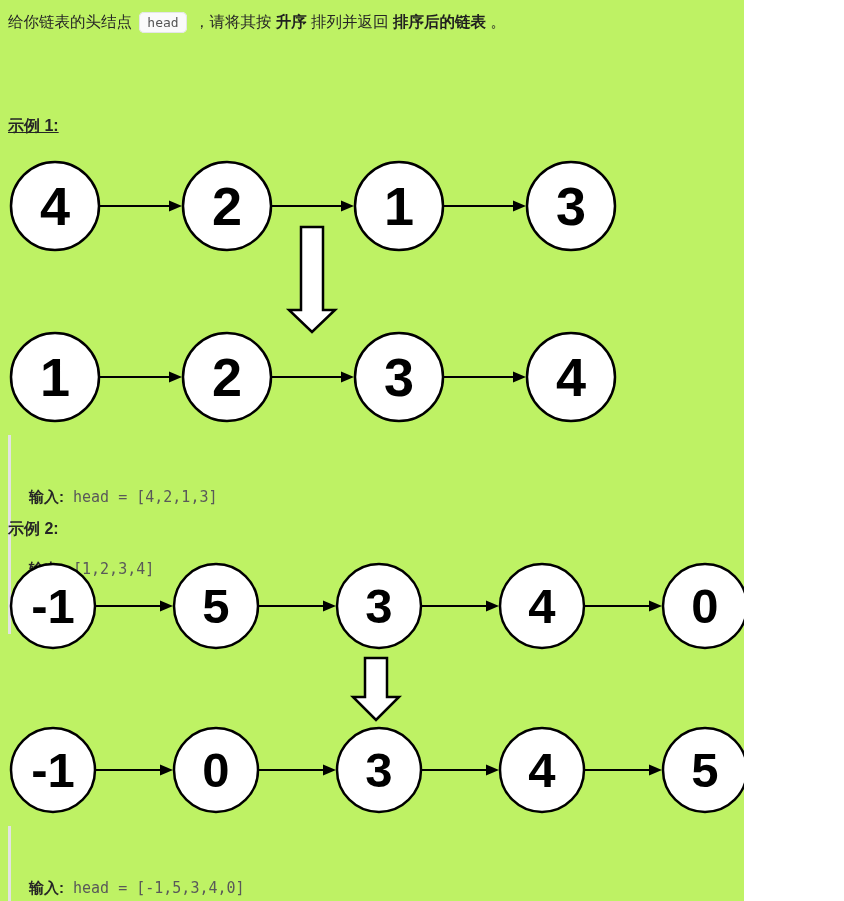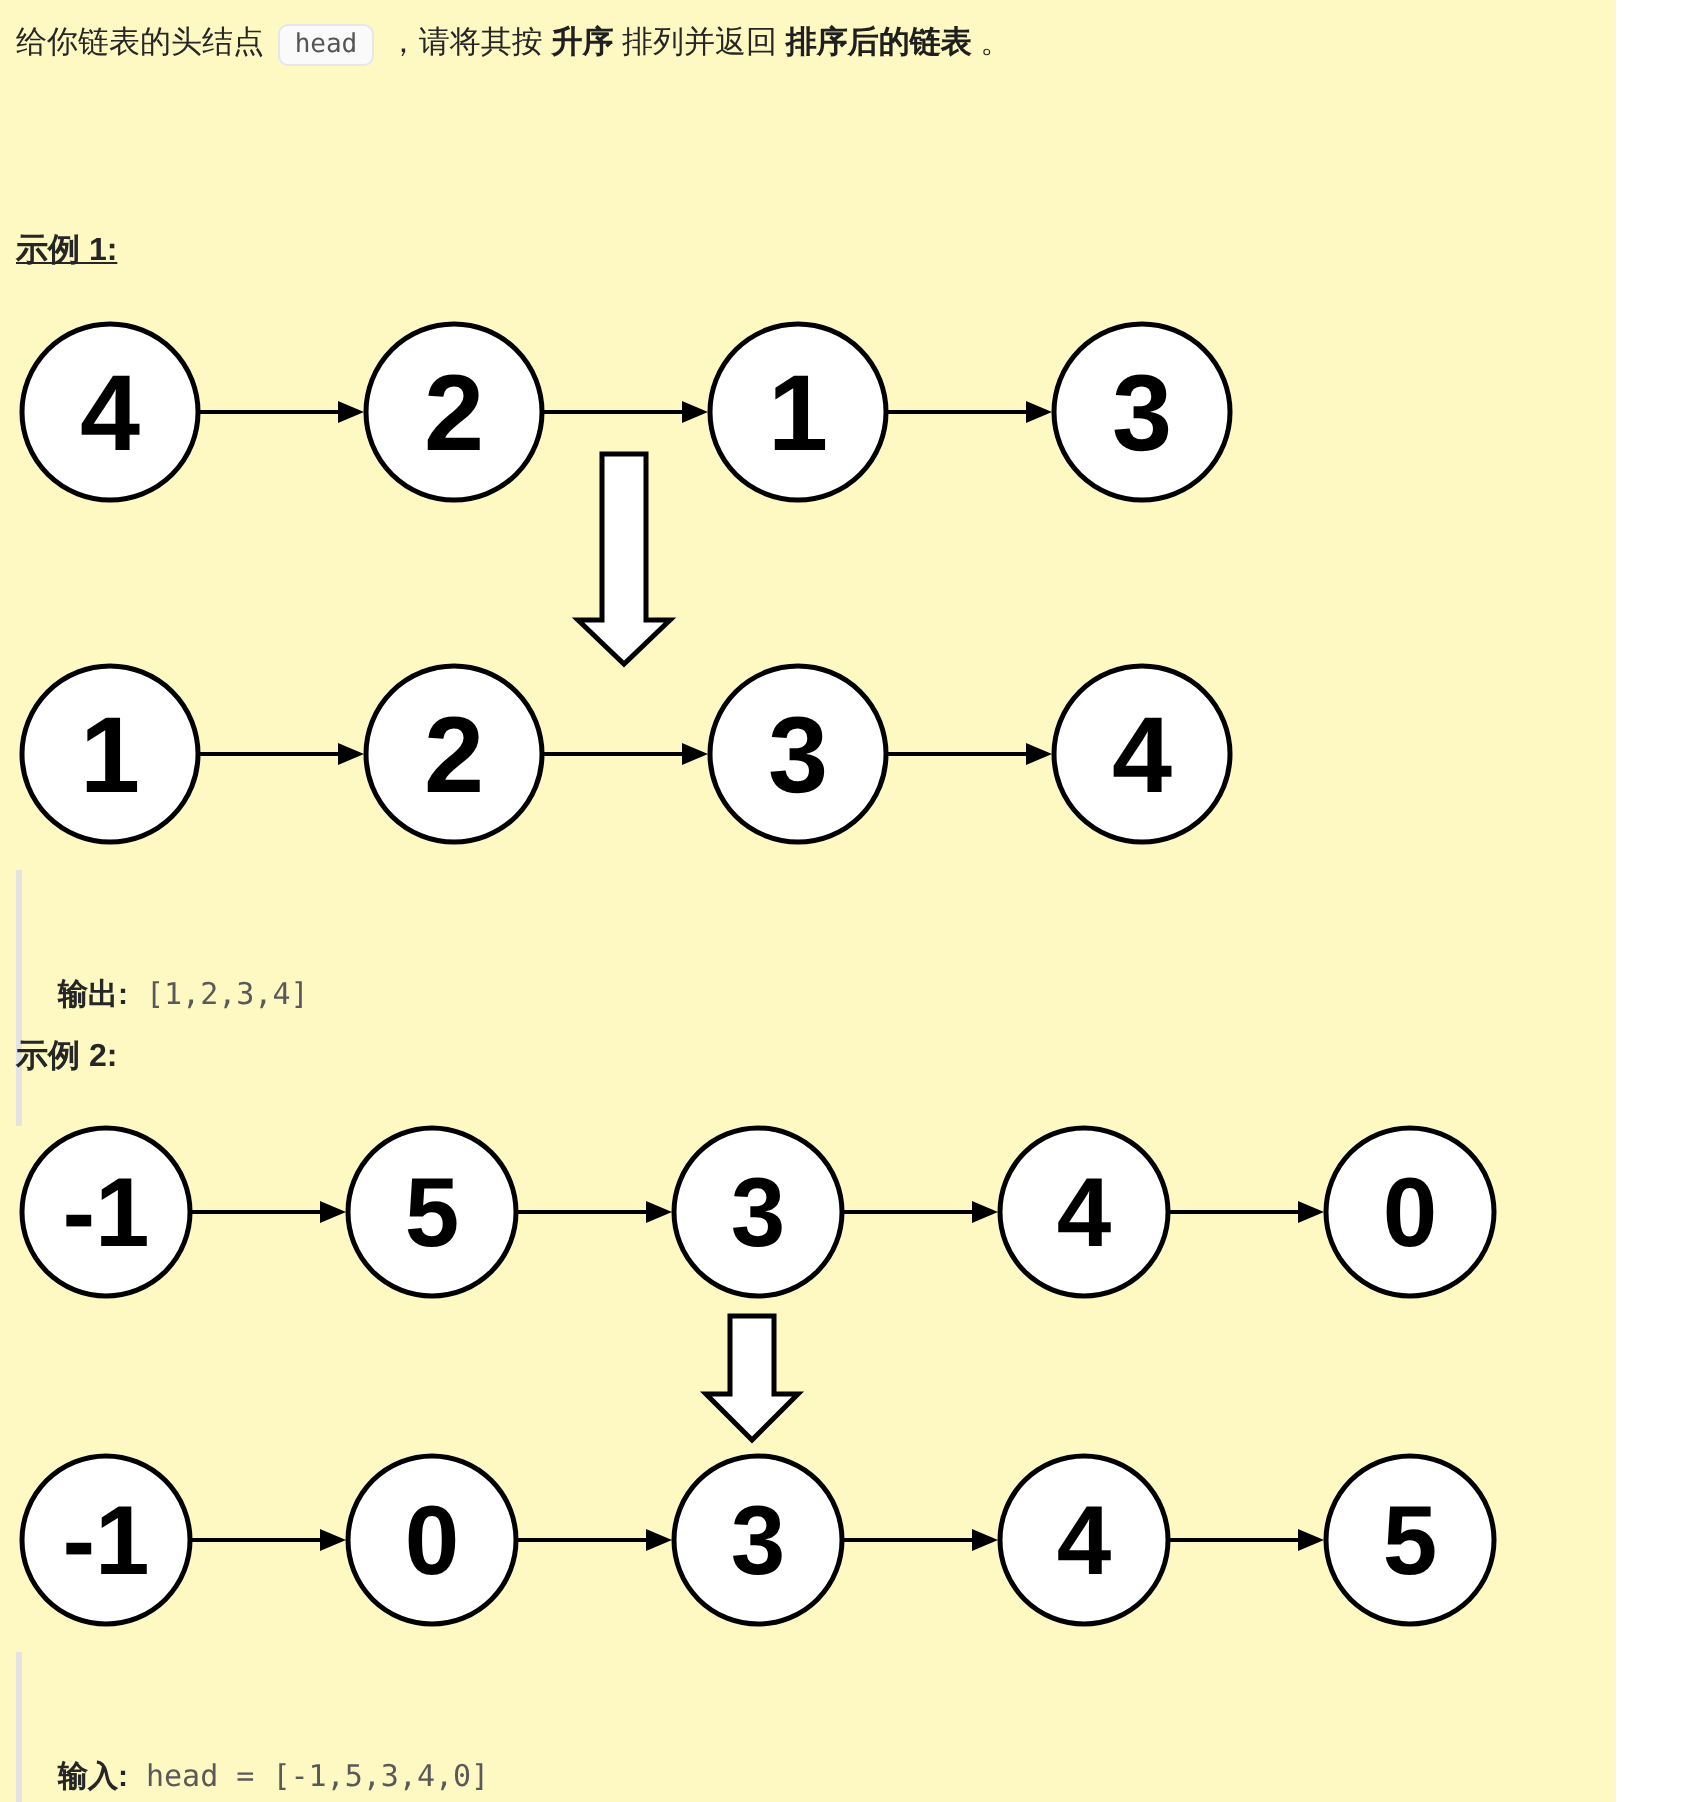--- a/index.html
+++ b/index.html
@@ -1,17 +1,17 @@
 <!DOCTYPE html>
 <html><head>
 <meta charset="utf-8">
 <style>
   html,body{margin:0;padding:0;background:#ffffff;}
   .page{
-    position:relative;width:808px;height:901px;background:#fef9c3;
+    position:relative;width:744px;height:901px;background:#bef264;
     font-family:"Liberation Sans","DejaVu Sans",sans-serif;overflow:hidden;
   }
   
   .desc{
     position:absolute;left:8px;top:9px;width:780px;margin:0;
     font-size:15.5px;line-height:26px;color:#262626;
   }
   .desc strong{font-weight:bold;color:#1f1f1f;}
   .inline-code{
     font-family:"DejaVu Sans Mono","Liberation Mono",monospace;
@@ -82,20 +82,21 @@
       <line x1="444" y1="227" x2="515" y2="227" stroke="#000" stroke-width="2"></line>
       <polygon points="526,227 513,221.5 513,232.5" fill="#000"></polygon>
       <circle cx="399" cy="227" r="44" fill="#fff" stroke="#000" stroke-width="2.5"></circle>
       <text x="399" y="245.9" text-anchor="middle" font-size="54" font-weight="bold" fill="#000" font-family="&quot;Liberation Sans&quot;,&quot;DejaVu Sans&quot;,sans-serif">3</text>
       <circle cx="571" cy="227" r="44" fill="#fff" stroke="#000" stroke-width="2.5"></circle>
       <text x="571" y="245.9" text-anchor="middle" font-size="54" font-weight="bold" fill="#000" font-family="&quot;Liberation Sans&quot;,&quot;DejaVu Sans&quot;,sans-serif">4</text>
       <polygon points="301,77 323,77 323,160 335,160 312,182 289,160 301,160" fill="#fff" stroke="#000" stroke-width="2.5" stroke-linejoin="miter"></polygon>
     </svg>
 
   <div class="io io1">
+    <div><span class="io-label">输入:</span><span class="io-val">head = [4,2,1,3]</span></div>
     <div><span class="io-label">输出:</span><span class="io-val">[1,2,3,4]</span></div>
   </div>
 
   <h3 class="ex-title t2">示例 2:</h3>
 
   <svg class="diagram d2" width="760" height="262">
       <line x1="96" y1="46" x2="162" y2="46" stroke="#000" stroke-width="2"></line>
       <polygon points="173,46 160,40.5 160,51.5" fill="#000"></polygon>
       <circle cx="53" cy="46" r="42" fill="#fff" stroke="#000" stroke-width="2.5"></circle>
       <text x="53" y="63.15" text-anchor="middle" font-size="49" font-weight="bold" fill="#000" font-family="&quot;Liberation Sans&quot;,&quot;DejaVu Sans&quot;,sans-serif">-1</text>

